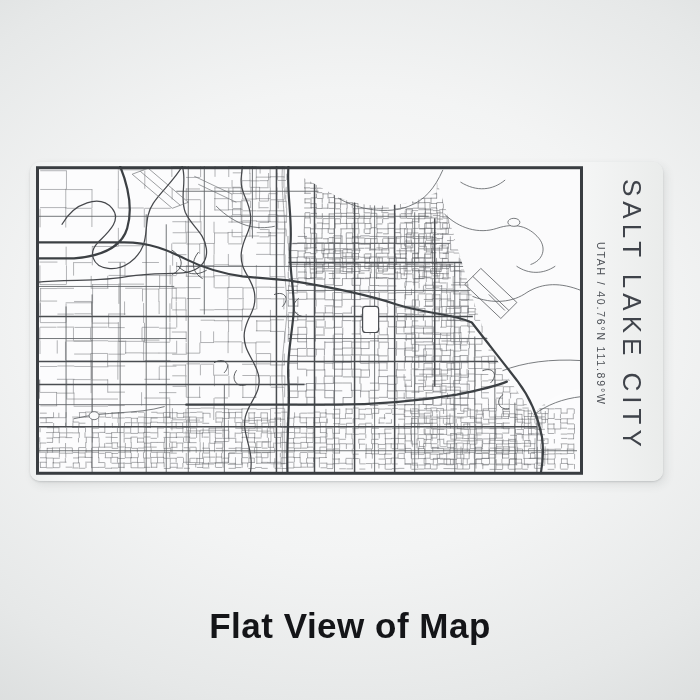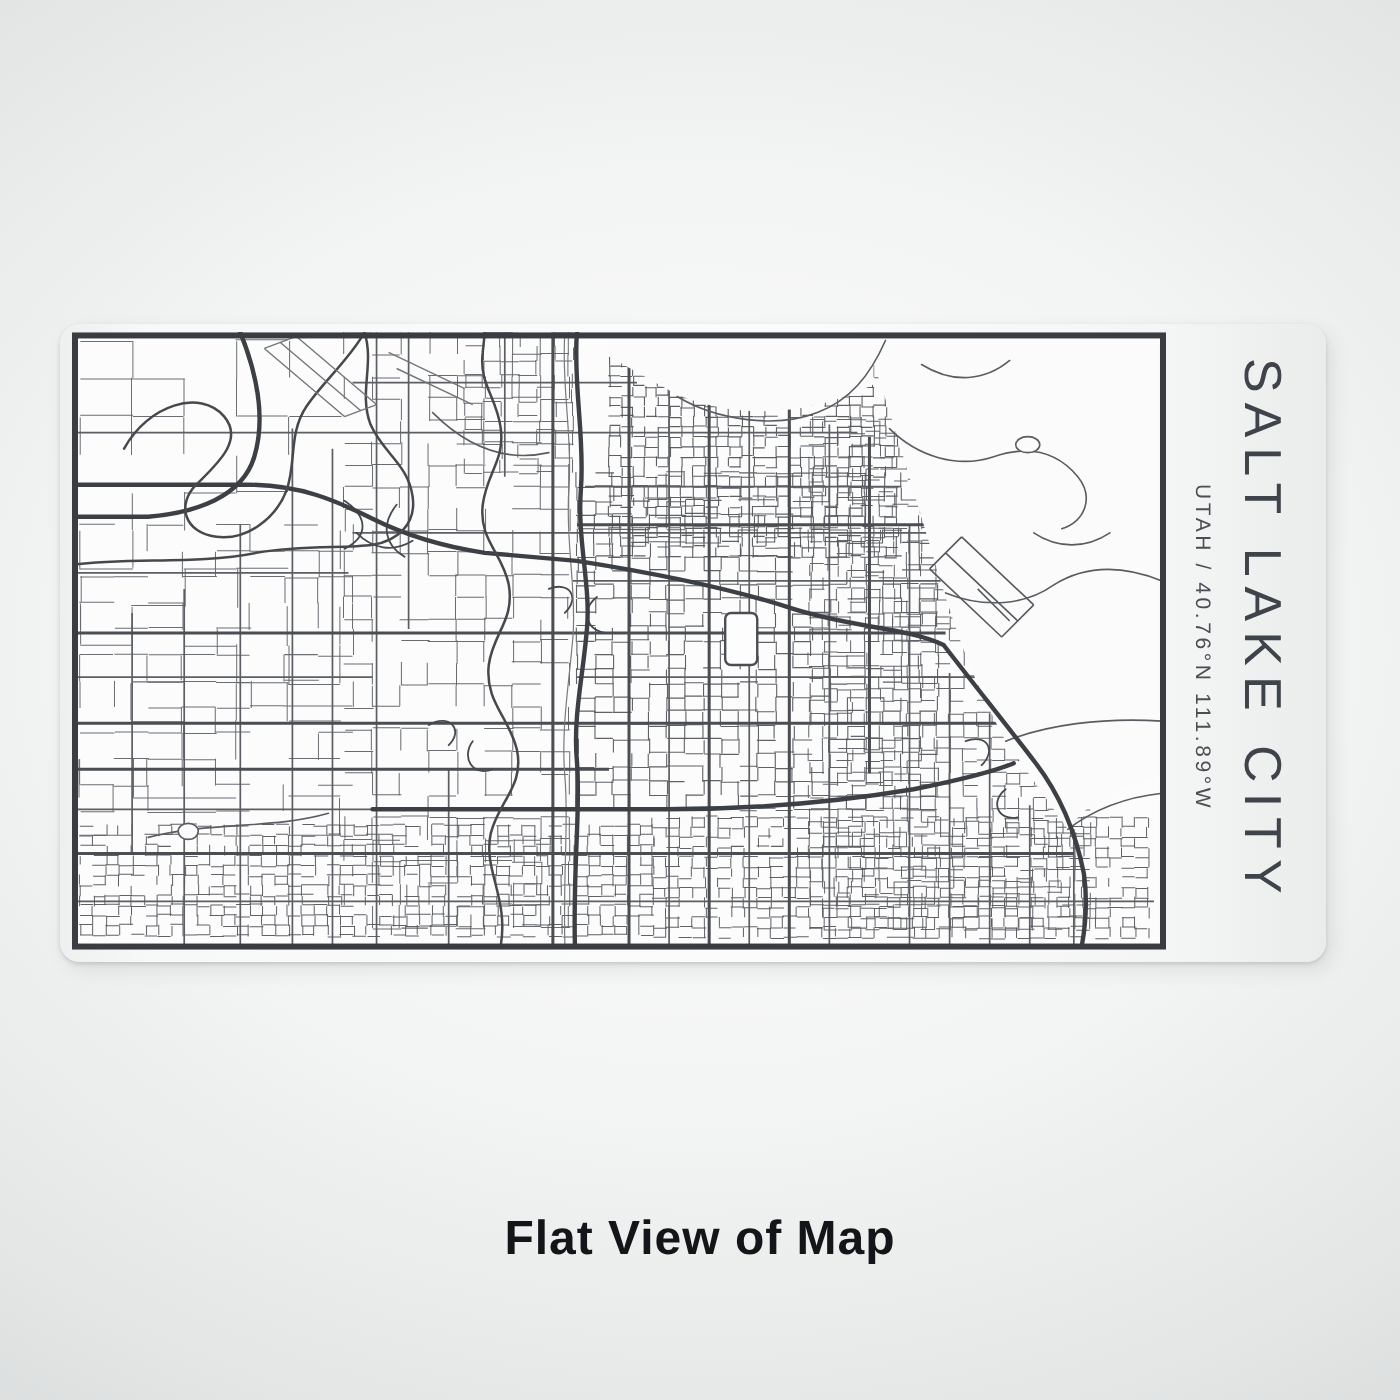--- a/index.html
+++ b/index.html
@@ -16,21 +16,21 @@
   .map-panel svg{display:block;width:100%;height:100%;}
   
   .vcol{position:absolute;top:0;height:100%;display:flex;align-items:center;justify-content:center;}
   .vtext{writing-mode:vertical-rl;text-orientation:mixed;white-space:nowrap;color:var(--ink,#3f434a);}
   .city-col{left:584px;width:34px;}
   .city{font-size:26px;letter-spacing:5px;font-weight:400;transform:translateY(-6px);}
   .coord-col{left:561px;width:20px;}
   .coords{font-size:10.5px;letter-spacing:1.8px;color:var(--ink2,#4b4f55);transform:translateY(2px);}
   
   .caption{position:absolute;left:0;top:606px;width:700px;text-align:center;
-    font-size:24px;font-weight:bold;letter-spacing:.5px;color:var(--caption-ink,#141518);}
+    font-size:35px;font-weight:bold;letter-spacing:.5px;color:var(--caption-ink,#141518);}
 </style>
 </head>
 <body>
 
 <div class="scene">
   <div class="wrap">
     <div class="map-panel">
       <svg xmlns="http://www.w3.org/2000/svg" viewBox="0 0 546 308">
           <rect x="0" y="0" width="546" height="308" fill="#fcfcfd"></rect>
           <path d="M4.1,42.4V61M3.9,99V118.3M4.3,136.7V155.7M3.5,213.1V232.1M30.4,4.3V22.8M29.7,22.6V42.2M29.7,41.6V61.2M30.1,80.3V98.6M30.4,98.9V117.5M30,137V155.8M29.4,175.1V193.5M30.7,212.9V232M55.9,23.3V41.8M55.8,42.3V60.7M56.2,79.6V98.9M56.5,118.1V136.9M56.1,136.9V155.8M55.7,193.9V212.6M56.1,232V250.6M82.2,4.4V23.5M82.1,23.1V42M82.2,61.5V80.2M82.7,117.8V137.4M82.2,155.6V174.8M82,175.1V193.7M81.7,193.6V213.1M108.6,4.3V22.5M108.1,42.2V61.1M107.4,136.6V156.5M108.3,156.3V175.4M107.4,174.7V194.1M133.9,98.8V118.1M133.7,136.9V155.7M133.7,156.1V175.1M133.5,232.3V250.7" stroke="#63666a" stroke-width="0.5" fill="none" opacity="0.95"></path>

